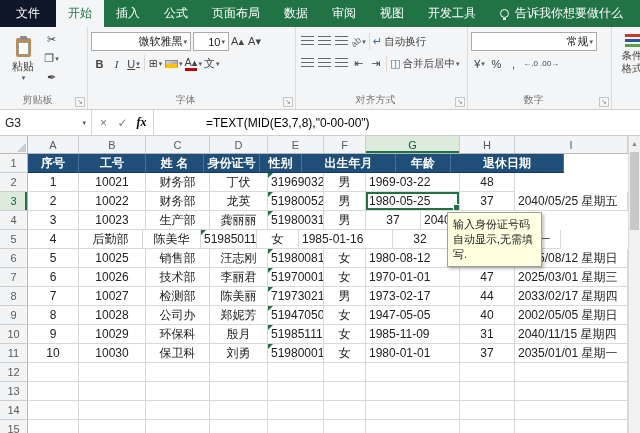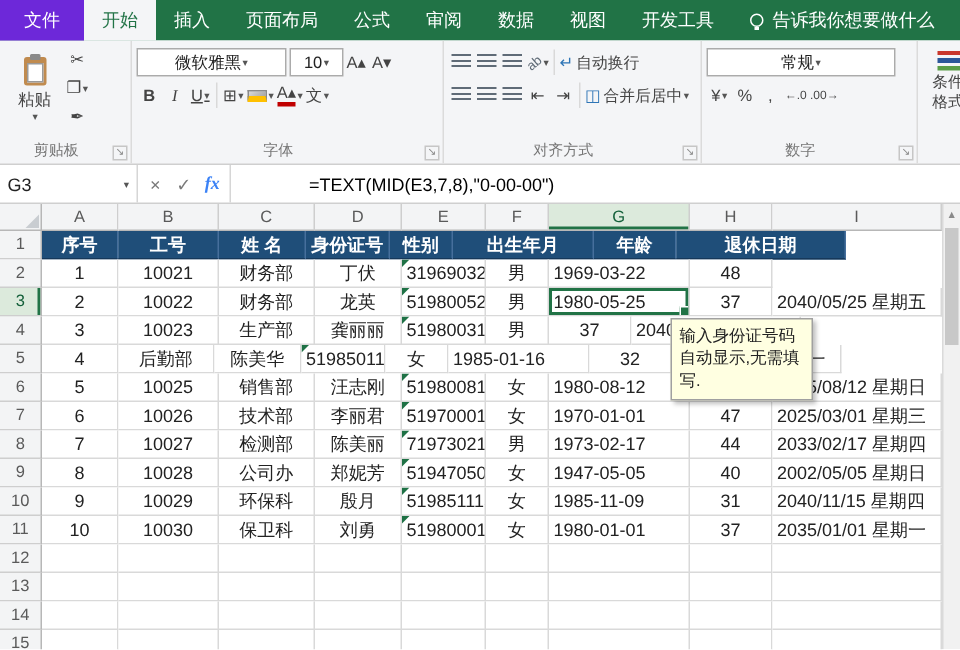--- a/index.html
+++ b/index.html
@@ -3,36 +3,36 @@
 <meta charset="utf-8">
 <style>
 *{margin:0;padding:0;box-sizing:border-box}
 html,body{width:640px;height:433px;overflow:hidden}
 body{font-family:"Liberation Sans","DejaVu Sans",sans-serif;font-size:12px;color:#222;background:#fff}
 .app{position:relative;width:640px;height:433px;overflow:hidden;background:#fff}
 
 
 .tabbar{height:27px;background:#217346;display:flex;align-items:stretch;color:#fff;font-size:12px}
 .tab{display:flex;align-items:center;padding:0 12px;white-space:nowrap}
-.tab-file{background:#6d28d9;padding:0 16px}
+.tab-file{background:#0f172a;padding:0 16px}
 .tab-active{background:#F4F5F7;color:#217346}
 .tellme{display:flex;align-items:center;margin-left:12px;white-space:nowrap}
 .bulb{width:9px;height:9px;border:1px solid #fff;border-radius:50%;margin-right:6px;position:relative;display:inline-block}
 .bulb::after{content:"";position:absolute;left:2px;bottom:-3px;width:3px;height:2px;background:#fff}
 
 
 .ribbon{height:83px;background:#F4F5F7;border-bottom:1px solid #CFCFCF;display:flex;overflow:hidden}
 .group{position:relative;height:100%;padding:3px 2px 15px 3px;border-right:1px solid #DBDBDB;flex:none}
 .glabel{position:absolute;bottom:2px;left:0;right:12px;text-align:center;font-size:10px;color:#767676;white-space:nowrap}
 .launcher{position:absolute;bottom:2px;right:2px;width:10px;height:10px;border:1px solid #C6C6C6;font-size:7px;line-height:8px;text-align:center;color:#8a8a8a}
 .rrow{display:flex;align-items:center;height:21px;margin-top:1px}
 .sbtn{display:flex;align-items:center;justify-content:center;min-width:17px;height:19px;color:#444;font-size:11px;padding:0 1px;white-space:nowrap}
 .dd{font-size:7px;color:#555;margin-left:1px}
 .sep{width:1px;height:17px;background:#D9D9D9;margin:0 2px;flex:none}
-.combo{display:flex;align-items:center;justify-content:center;background:#fff;border:1px solid #ABABAB;height:19px;font-size:11px;padding:0 3px;white-space:nowrap;overflow:hidden}
+.combo{display:flex;align-items:center;justify-content:flex-end;background:#fff;border:1px solid #ABABAB;height:19px;font-size:11px;padding:0 3px;white-space:nowrap;overflow:hidden}
 .bigbtn{display:flex;flex-direction:column;align-items:center;justify-content:center;width:40px;height:60px;font-size:11px;color:#444}
 .scol{display:flex;flex-direction:column}
 .clipboard-icon{position:relative;width:15px;height:19px;background:#C08B4F;border-radius:2px;margin-bottom:2px}
 .clipboard-icon::before{content:"";position:absolute;left:2px;top:4px;right:2px;bottom:2px;background:#fff;border:1px solid #9a9a9a}
 .clipboard-icon::after{content:"";position:absolute;left:4px;top:-2px;width:7px;height:4px;background:#8a8a8a;border-radius:1px}
 .boldb{font-weight:bold}
 .italb{font-style:italic;font-family:"Liberation Serif",serif}
 .undlb{text-decoration:underline}
 .redA{border-bottom:3px solid #C00000;line-height:11px}
 .swatch{width:13px;height:8px;background:linear-gradient(135deg,#d9d9d9,#a6a6a6);border:1px solid #8a8a8a;border-bottom:4px solid #FFC000}
@@ -42,21 +42,21 @@
 .blueic{color:#2E75B6}
 .smtxt{font-size:8px;color:#444}
 .cficon{width:15px;height:13px;margin:2px 0;background:linear-gradient(to bottom,#C9372C 0 3px,#F4F5F7 3px 5px,#2B579A 5px 8px,#F4F5F7 8px 10px,#5B9E48 10px 13px)}
 .cfbtn{display:flex;flex-direction:column;align-items:center;width:34px;font-size:10.5px;color:#444;line-height:13px;padding-top:2px}
 
 
 .fbar{height:26px;display:flex;background:#fff;border-bottom:1px solid #CFCFCF}
 .namebox{width:92px;border-right:1px solid #D6D6D6;display:flex;align-items:center;justify-content:space-between;padding:0 5px;font-size:12px}
 .fbtns{display:flex;align-items:center;border-right:1px solid #D6D6D6;padding:0 2px}
 .fbtn{width:19px;text-align:center;color:#7a7a7a;font-size:12px}
-.fx{font-style:italic;font-family:"Liberation Serif",serif;font-weight:bold;color:#3b82f6}
+.fx{font-style:italic;font-family:"Liberation Serif",serif;font-weight:bold;color:#000000}
 .formula{flex:1;display:flex;align-items:center;padding-left:52px;font-size:12px;color:#000;white-space:nowrap;overflow:hidden}
 
 
 .gridwrap{position:relative;width:628px}
 .grow{display:flex;height:19px}
 .grow.colrow{height:18px}
 .corner{height:18px;background:#F3F4F5;border-right:1px solid #B7B7B7;border-bottom:1px solid #B7B7B7;position:relative;flex:none}
 .corner::after{content:"";position:absolute;right:1px;bottom:1px;border-left:9px solid transparent;border-bottom:9px solid #C9CDD1}
 .colhdr{height:18px;background:#F3F4F5;border-right:1px solid #CECECE;border-bottom:1px solid #B7B7B7;color:#5a5a5a;font-size:11px;display:flex;align-items:center;justify-content:center;flex:none}
 .colhdr.hsel{background:#DCEADC;color:#14603a;box-shadow:inset 0 -2px 0 #217346}
@@ -75,24 +75,24 @@
 </style>
 </head>
 <body>
 
 <div class="app">
 
   <div class="tabbar">
     <div class="tab tab-file">文件</div>
     <div class="tab tab-active">开始</div>
     <div class="tab">插入</div>
+    <div class="tab">公式</div>
     <div class="tab">页面布局</div>
-    <div class="tab">公式</div>
+    <div class="tab">数据</div>
     <div class="tab">审阅</div>
-    <div class="tab">数据</div>
     <div class="tab">视图</div>
     <div class="tab">开发工具</div>
     <div class="tellme">
       <span class="bulb"></span>
       <span>告诉我你想要做什么</span>
     </div>
   </div>
 
   <div class="ribbon">
 

